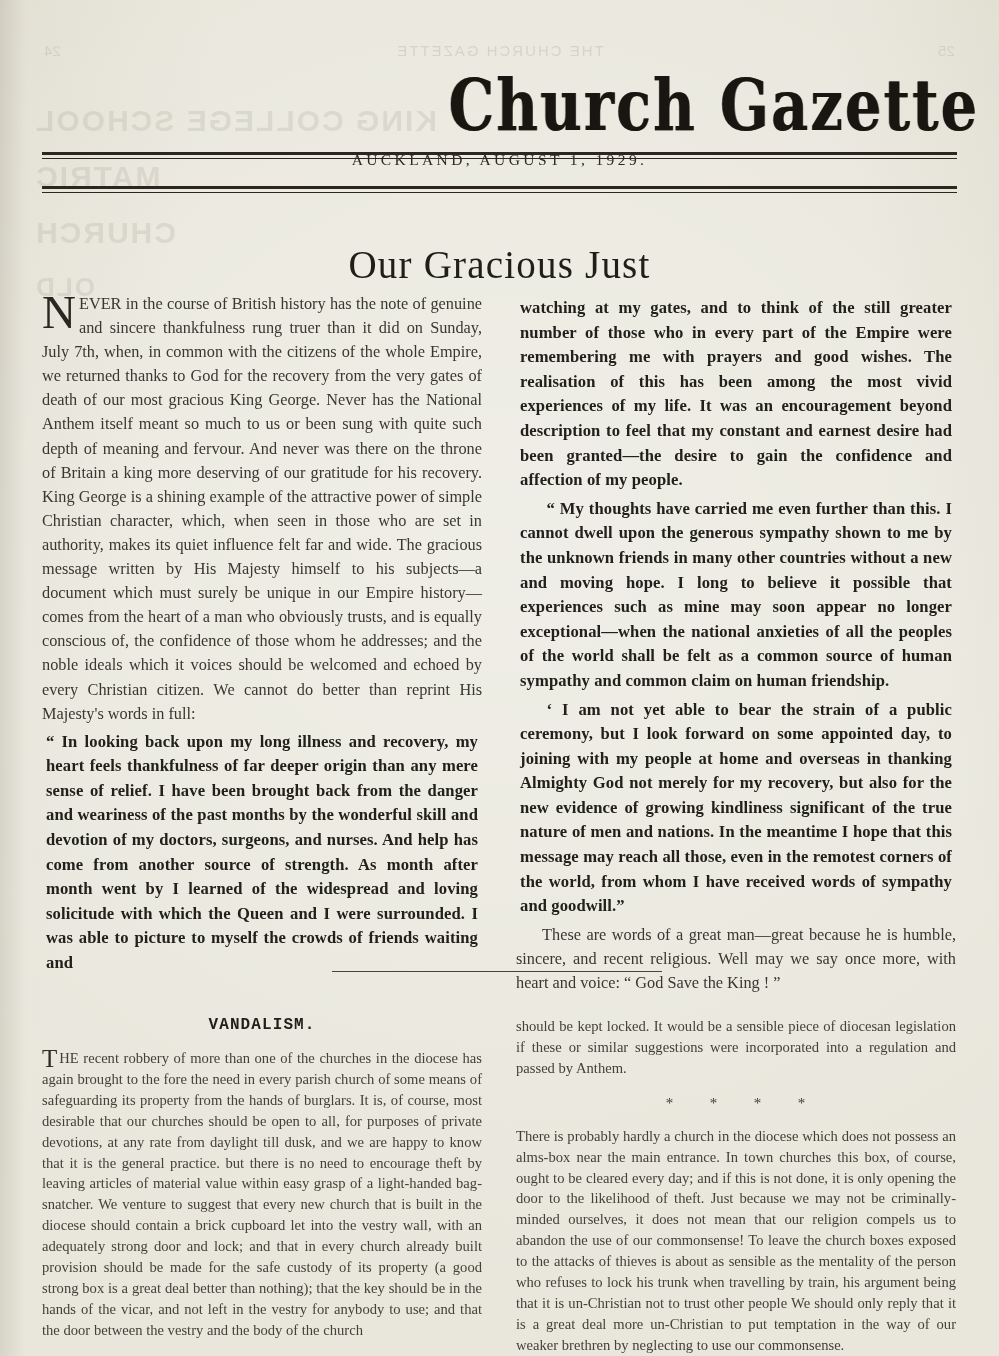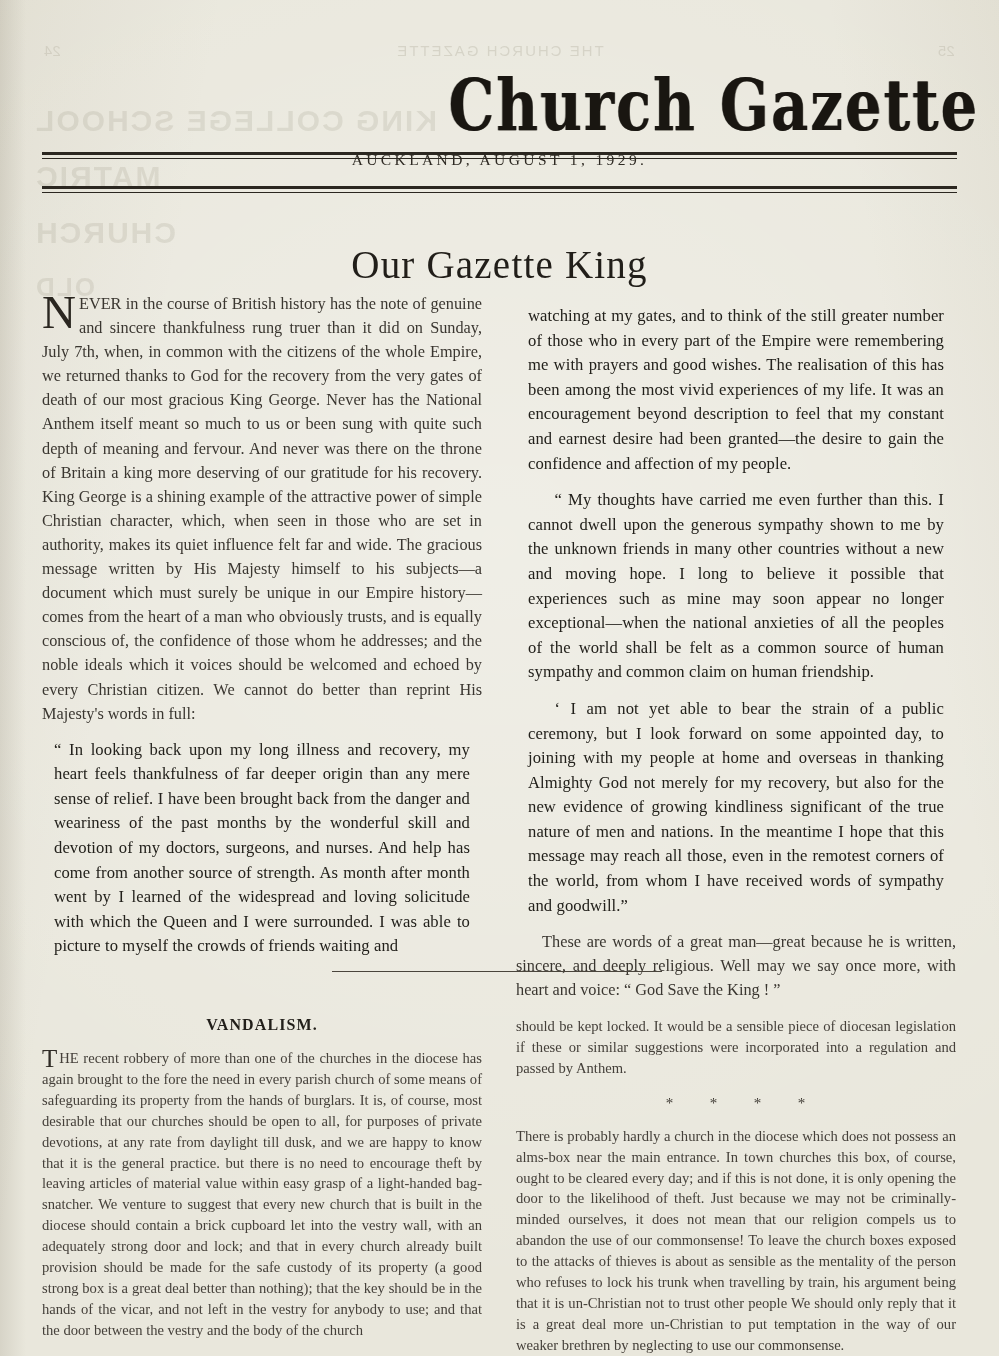--- a/index.html
+++ b/index.html
@@ -148,25 +148,25 @@
     margin: 0 0 0 0;
     font-size: 16.3px;
     line-height: 24.1px;
     text-align: justify;
     text-justify: inter-word;
     color: #3a3630;
     hyphens: manual;
   }
 
   p.quote {
-    margin: 12px;
+    margin: 4px;
     font-size: 16.6px;
     line-height: 24.6px;
     text-align: justify;
-    font-weight: normal;
+    font-weight: bold;
     color: #22201b;
     letter-spacing: 0.1px;
   }
   p.quote + p.quote { text-indent: 1.6em; }
 
   .dropcap {
     float: left;
     font-size: 47px;
     line-height: 36px;
     padding: 2px 3px 0 0;
@@ -197,21 +197,21 @@
   }
   .lower .col { width: 440px; }
 
   .sec-head {
     margin: 0 0 14px 0;
     text-align: center;
     font-size: 16px;
     font-weight: bold;
     letter-spacing: 1.1px;
     color: #221f1a;
-    font-family: Liberation Serif, serif;
+    font-family: Liberation Mono, monospace;
   }
 
   p.body-sm {
     margin: 0;
     font-size: 14.6px;
     line-height: 20.9px;
     text-align: justify;
     color: #45403a;
   }
 
@@ -261,34 +261,34 @@
   </div>
 
   <div class="dateline">AUCKLAND, AUGUST 1, 1929.</div>
 
   <div class="rule-pair rule-bot">
     <div class="thick"></div>
       <div class="gap"></div>
       <div class="thin"></div>
   </div>
 
-  <h1 class="headline">Our Gazette King</h1>
+  <h1 class="headline">Our Gracious Just</h1>
 
   <div class="cols">
 
     <div class="col">
       <p class="body"><span class="dropcap">N</span><span>EVER in the course of British history has the note of genuine and sincere thankfulness rung truer than it did on Sunday, July 7th, when, in common with the citizens of the whole Empire, we returned thanks to God for the recovery from the very gates of death of our most gracious King George.  Never has the National Anthem itself meant so much to us or been sung with quite such depth of meaning and fervour.  And never was there on the throne of Britain a king more deserving of our gratitude for his recovery.  King George is a shining example of the attractive power of simple Christian character, which, when seen in those who are set in authority, makes its quiet influence felt far and wide.  The gracious message written by His Majesty himself to his subjects—a document which must surely be unique in our Empire history—comes from the heart of a man who obviously trusts, and is equally conscious of, the confidence of those whom he addresses; and the noble ideals which it voices should be welcomed and echoed by every Christian citizen.  We cannot do better than reprint His Majesty's words in full:</span></p>
       <p class="quote spacer-top">“ In looking back upon my long illness and recovery, my heart feels thankfulness of far deeper origin than any mere sense of relief.  I have been brought back from the danger and weariness of the past months by the wonderful skill and devotion of my doctors, surgeons, and nurses.  And help has come from another source of strength.  As month after month went by I learned of the widespread and loving solicitude with which the Queen and I were surrounded.  I was able to picture to myself the crowds of friends waiting and</p>
     </div>
 
     <div class="col">
       <p class="quote">watching at my gates, and to think of the still greater number of those who in every part of the Empire were remembering me with prayers and good wishes.  The realisation of this has been among the most vivid experiences of my life.  It was an encouragement beyond description to feel that my constant and earnest desire had been granted—the desire to gain the confidence and affection of my people.</p>
       <p class="quote">“ My thoughts have carried me even further than this.  I cannot dwell upon the generous sympathy shown to me by the unknown friends in many other countries without a new and moving hope.  I long to believe it possible that experiences such as mine may soon appear no longer exceptional—when the national anxieties of all the peoples of the world shall be felt as a common source of human sympathy and common claim on human friendship.</p>
       <p class="quote">‘ I am not yet able to bear the strain of a public ceremony, but I look forward on some appointed day, to joining with my people at home and overseas in thanking Almighty God not merely for my recovery, but also for the new evidence of growing kindliness significant of the true nature of men and nations.  In the meantime I hope that this message may reach all those, even in the remotest corners of the world, from whom I have received words of sympathy and goodwill.”</p>
-      <p class="body closing">These are words of a great man—great because he is written, sincere, and deeply religious. Well may we say once more, with heart and voice: “ God Save the King ! ”</p>
+      <p class="body closing">These are words of a great man—great because he is humble, sincere, and recent religious. Well may we say once more, with heart and voice: “ God Save the King ! ”</p>
     </div>
 
   </div>
 
   <div class="mid-rule"></div>
 
   <div class="lower">
 
     <div class="col">
       <h2 class="sec-head">VANDALISM.</h2>

